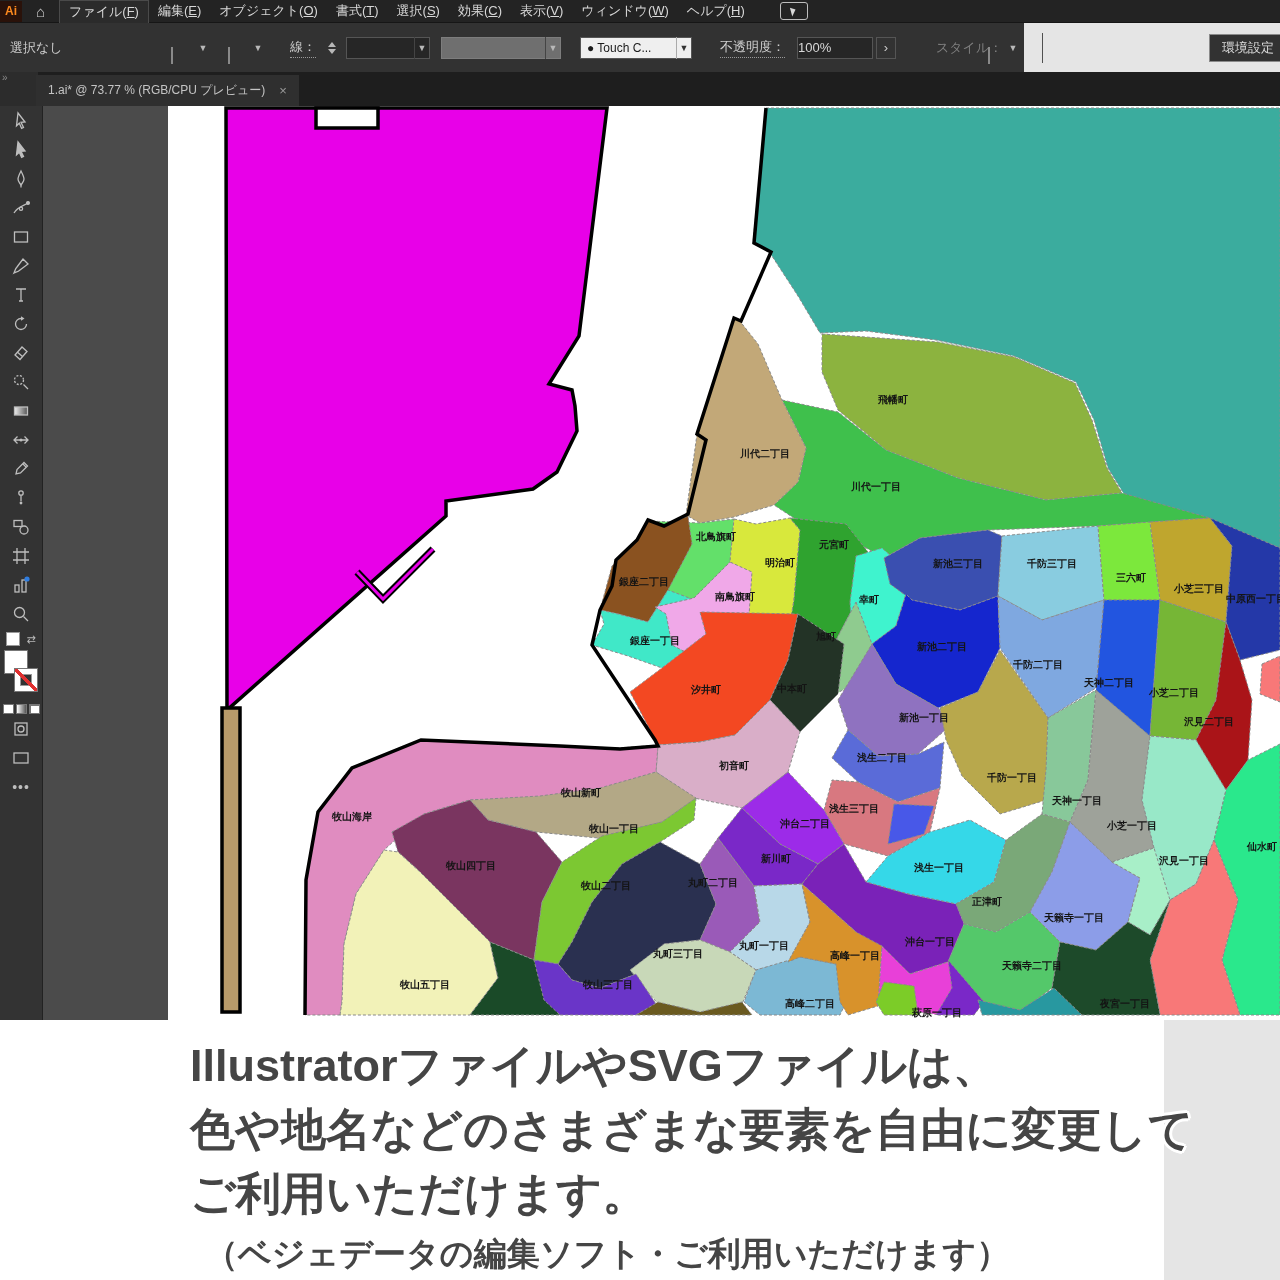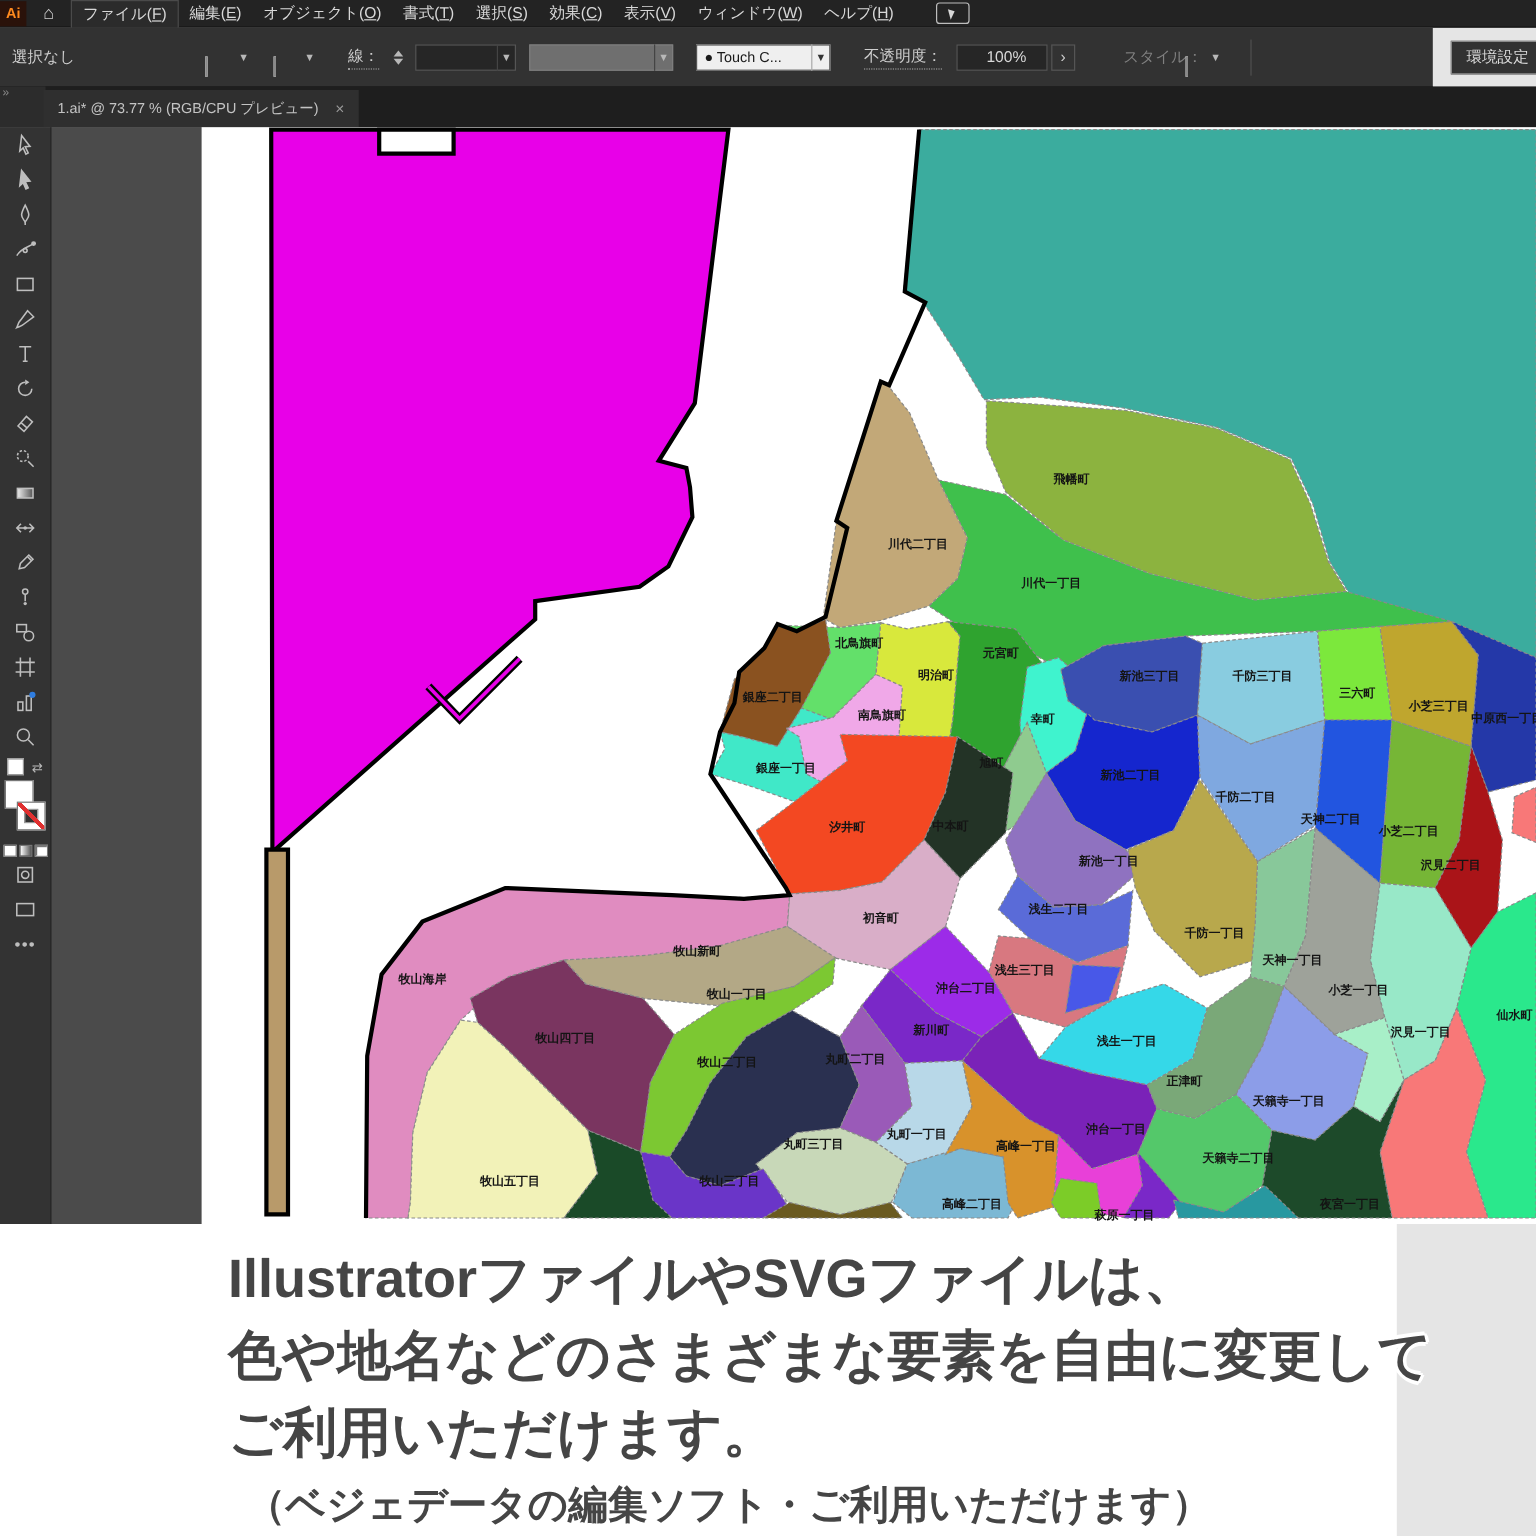--- a/index.html
+++ b/index.html
@@ -12,38 +12,38 @@
            display:flex;align-items:center;justify-content:center;margin-right:8px;}
   .home-ic{color:#cfcfcf;font-size:15px;margin:0 14px 0 6px;}
   .menu-items{display:flex;align-items:flex-start;height:100%;}
   .menu-item{padding:2px 9px;white-space:nowrap;cursor:default;}
   .menu-item.boxed{border:1px solid #4a4a4a;background:#2b2b2b;}
   .menu-item u{text-decoration:underline;}
   .win-ic{margin-left:26px;width:26px;height:16px;border:1px solid #bdbdbd;border-radius:3px;
           display:flex;align-items:center;justify-content:center;}
   .win-ic .cur{width:0;height:0;border-left:5px solid #d8d8d8;border-top:3px solid transparent;border-bottom:6px solid transparent;transform:rotate(-15deg);}
   
-  .controlbar{position:absolute;top:23px;left:0;width:1194px;height:49px;background:#323232;
+  .controlbar{position:absolute;top:23px;left:0;width:1024px;height:49px;background:#323232;
               border-bottom:1px solid #1c1c1c;color:#cfcfcf;font-size:13px;}
   .cb{position:absolute;top:50%;transform:translateY(-50%);}
   .sw{width:22px;height:22px;background:#fff;border:1px solid #8a8a8a;box-sizing:border-box;position:relative;}
   .slash{position:absolute;inset:0;background:linear-gradient(to top right,transparent 44%,#e03030 44%,#e03030 56%,transparent 56%);}
   .chev{width:14px;height:22px;display:inline-flex;align-items:center;justify-content:center;color:#b8b8b8;font-size:9px;}
   .dotted{border-bottom:1px dotted #9a9a9a;padding-bottom:1px;}
   .combo{background:#262626;border:1px solid #555;height:22px;box-sizing:border-box;display:flex;align-items:center;justify-content:flex-end;}
   .combo .chev{border-left:1px solid #444;}
   .combo.disabled{background:#6f6f6f;border-color:#7d7d7d;}
   .combo.light{background:#efefef;color:#1a1a1a;justify-content:flex-start;padding-left:6px;font-size:12px;}
   .combo.light .chev{color:#333;border-left:1px solid #aaa;margin-left:auto;}
   .spinner{display:inline-flex;flex-direction:column;gap:2px;align-items:center;}
   .spinner i{width:0;height:0;border-left:4px solid transparent;border-right:4px solid transparent;}
   .spinner .up{border-bottom:5px solid #b8b8b8;}
   .spinner .dn{border-top:5px solid #b8b8b8;}
   .num-input{background:#262626;border:1px solid #555;color:#d8d8d8;height:22px;width:76px;box-sizing:border-box;
-             font-size:13px;padding-left:24px;display:flex;align-items:center;}
+             font-size:13px;padding-left:0;display:flex;align-items:center;}
   .arrow-btn{width:20px;height:22px;border:1px solid #555;box-sizing:border-box;display:flex;align-items:center;justify-content:center;color:#ccc;}
   .vsep{position:absolute;top:10px;width:1px;height:30px;background:#505050;}
   .cbtn{border:1px solid #8a8a8a;color:#dcdcdc;padding:4px 12px;font-size:13px;background:#323232;white-space:nowrap;}
   .grayed{color:#7f7f7f;}
   
   .tabbar{position:absolute;top:72px;left:0;width:1280px;height:34px;background:#1e1e1e;}
   .tab-stub{position:absolute;left:0;top:0;width:36px;height:34px;background:#2c2c2c;color:#8a8a8a;font-size:10px;padding-left:2px;}
   .doc-tab{position:absolute;left:36px;top:3px;height:31px;background:#2f2f2f;color:#c4c4c4;font-size:12px;
            display:flex;align-items:center;padding:0 12px;gap:14px;}
   .doc-tab .close{color:#9a9a9a;font-size:13px;}

